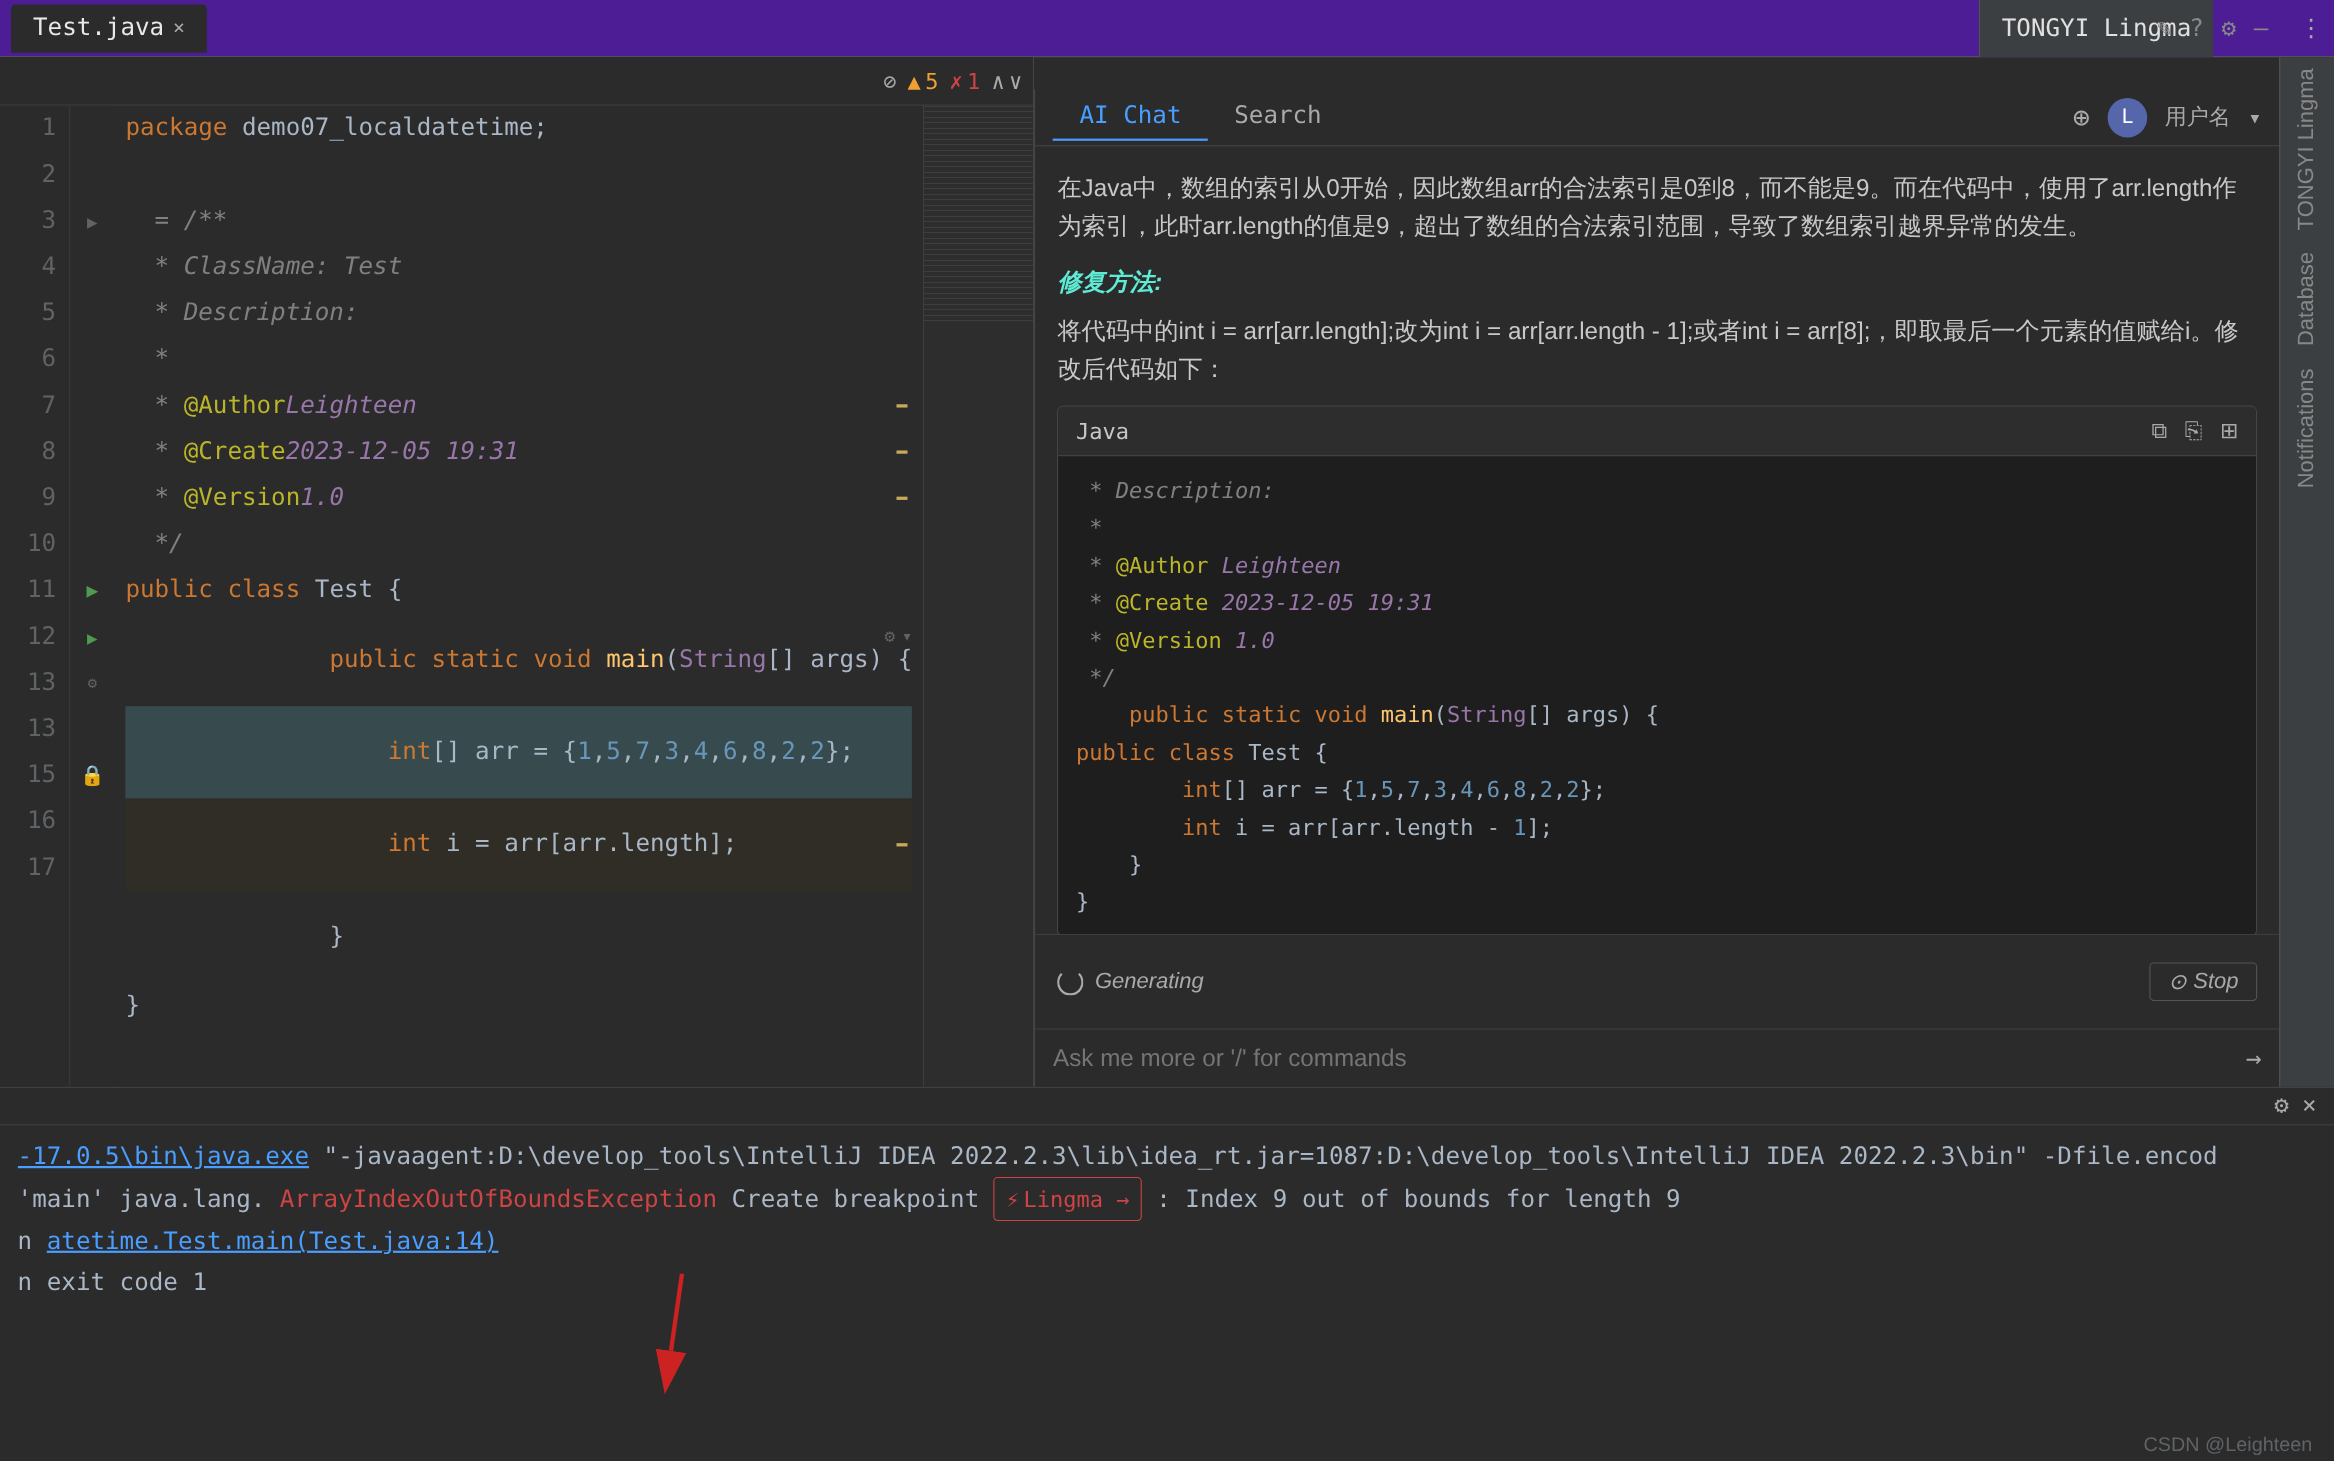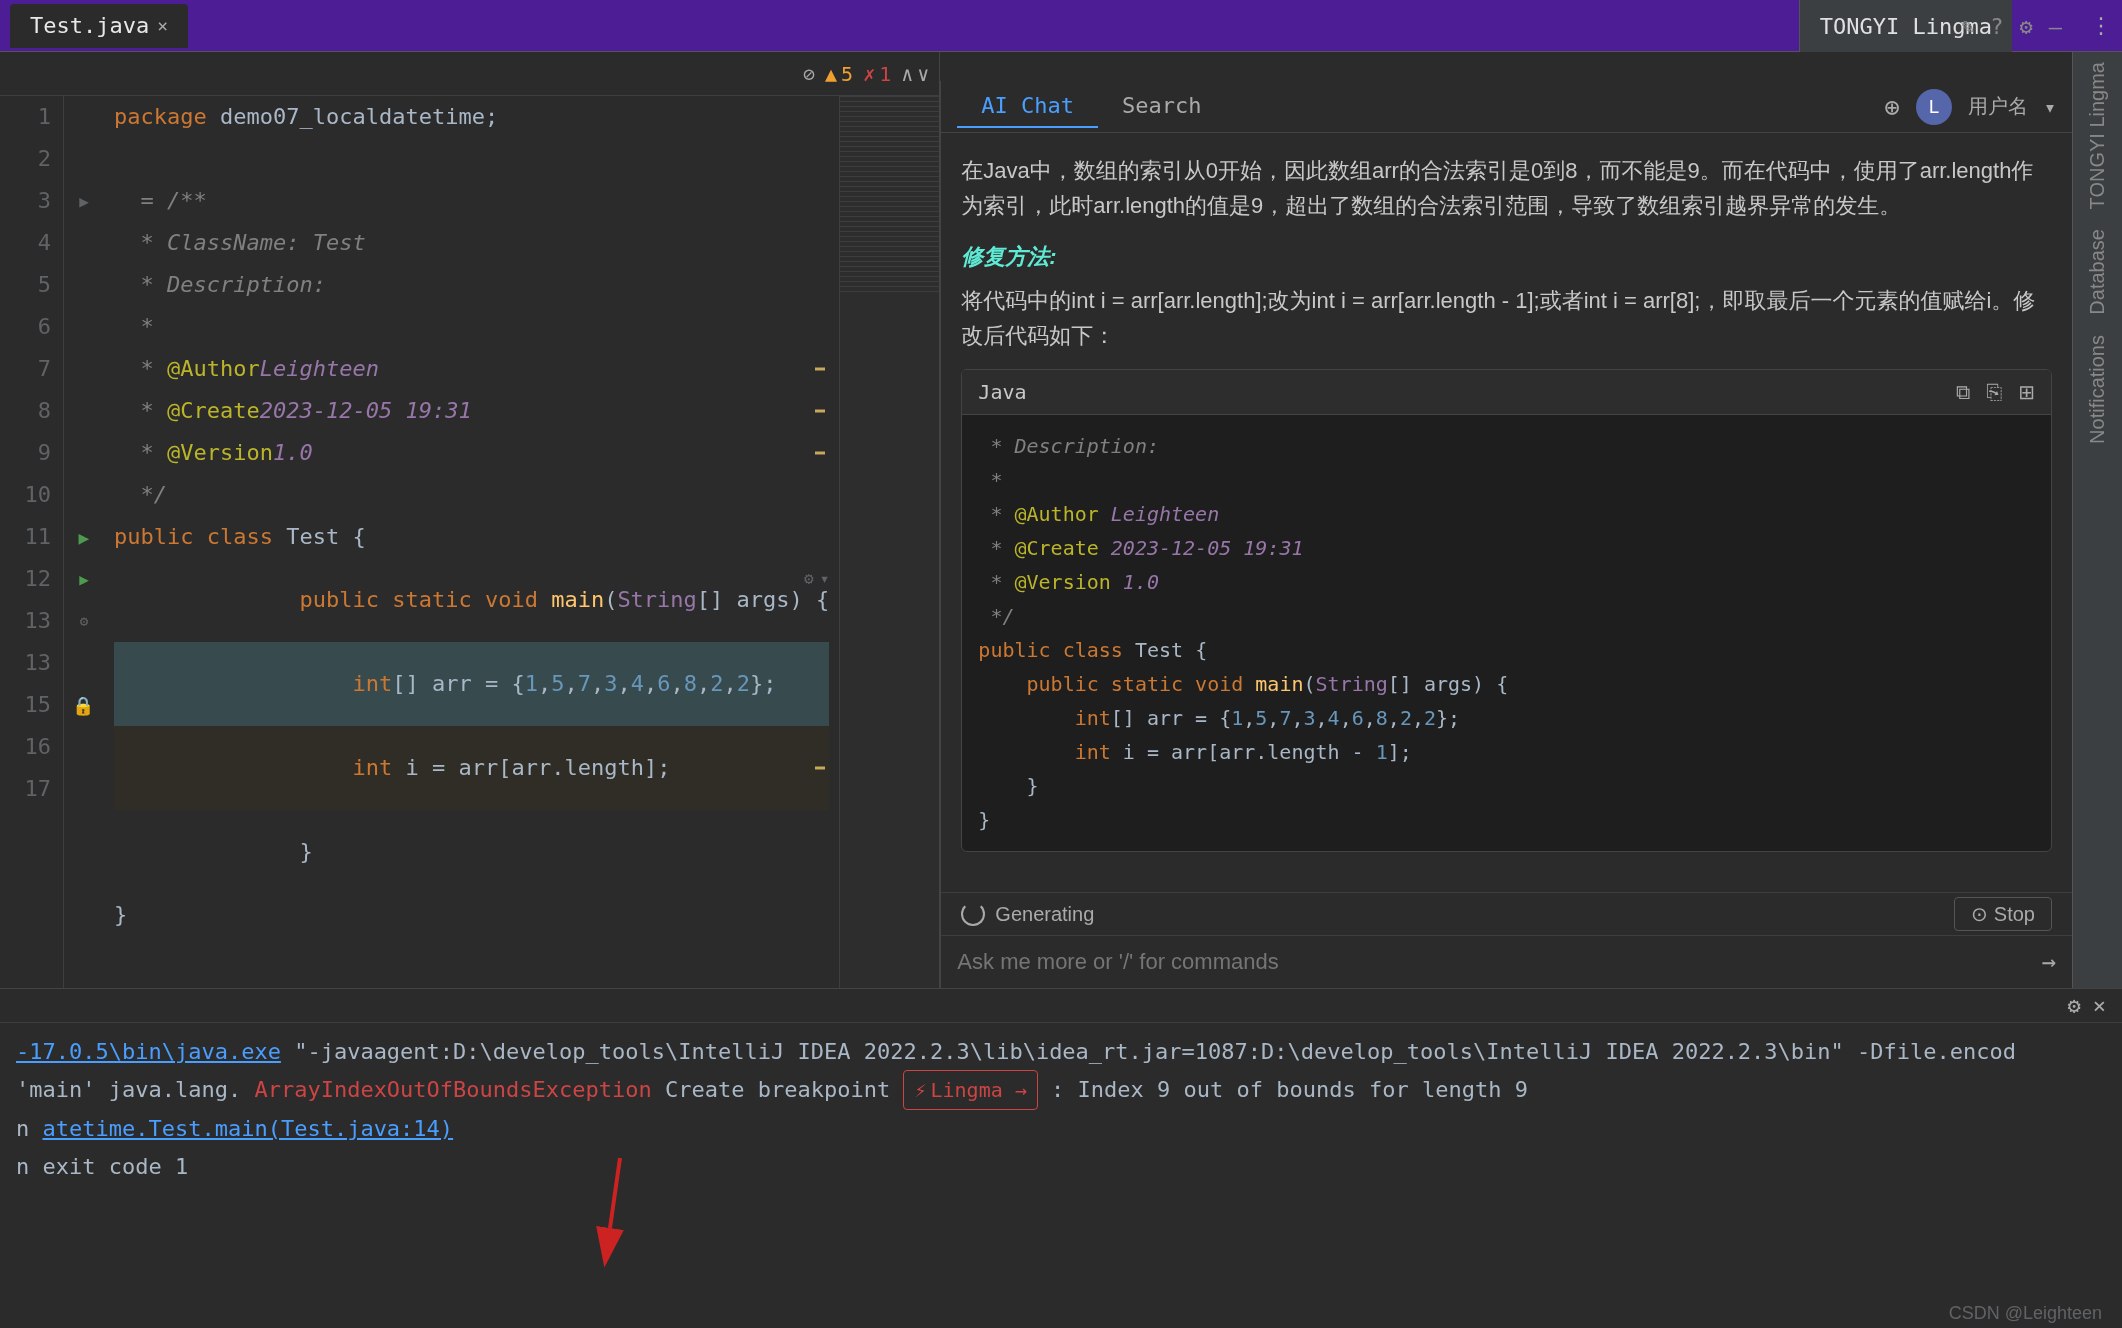--- a/index.html
+++ b/index.html
@@ -297,25 +297,26 @@
       padding: 14px 16px;
       font-family: 'Consolas', monospace;
       font-size: 20px;
       line-height: 1.7;
     }
 
     .generating-bar {
       display: flex;
       align-items: center;
       gap: 10px;
-      padding: 4px 20px;
+      padding: 25px 20px;
       border-top: 1px solid #3c3f41;
       color: #aaa;
       font-size: 20px;
       font-family: 'Microsoft YaHei', sans-serif;
+      font-style: italic;
     }
     .generating-icon {
       width: 24px;
       height: 24px;
       border: 2px solid #aaa;
       border-top-color: transparent;
       border-radius: 50%;
       animation: spin 1s linear infinite;
       display: inline-block;
     }
@@ -663,22 +664,22 @@
             <span class="code-block-action">⊞</span>
           </div>
         </div>
         <div class="code-block-body">
           <div><span class="comment">&nbsp;* Description:</span></div>
           <div><span class="comment">&nbsp;*</span></div>
           <div><span class="comment">&nbsp;* </span><span class="annotation">@Author</span> <span style="color:#9876aa; font-style:italic;">Leighteen</span></div>
           <div><span class="comment">&nbsp;* </span><span class="annotation">@Create</span> <span style="color:#9876aa; font-style:italic;">2023-12-05 19:31</span></div>
           <div><span class="comment">&nbsp;* </span><span class="annotation">@Version</span> <span style="color:#9876aa; font-style:italic;">1.0</span></div>
           <div><span class="comment">&nbsp;*/</span></div>
+          <div>&nbsp;&nbsp;&nbsp;&nbsp;<span class="kw">public</span> <span class="kw">static</span> <span class="kw">void</span> <span class="fn">main</span>(<span class="param">String</span>[] args) {</div>
           <div><span class="kw">public</span> <span class="kw">class</span> <span>Test</span> <span>{</span></div>
-          <div>&nbsp;&nbsp;&nbsp;&nbsp;<span class="kw">public</span> <span class="kw">static</span> <span class="kw">void</span> <span class="fn">main</span>(<span class="param">String</span>[] args) {</div>
           <div>&nbsp;&nbsp;&nbsp;&nbsp;&nbsp;&nbsp;&nbsp;&nbsp;<span class="kw">int</span>[] arr = {<span class="num">1</span>,<span class="num">5</span>,<span class="num">7</span>,<span class="num">3</span>,<span class="num">4</span>,<span class="num">6</span>,<span class="num">8</span>,<span class="num">2</span>,<span class="num">2</span>};</div>
           <div>&nbsp;&nbsp;&nbsp;&nbsp;&nbsp;&nbsp;&nbsp;&nbsp;<span class="kw">int</span> i = arr[arr.length - <span class="num">1</span>];</div>
           <div>&nbsp;&nbsp;&nbsp;&nbsp;}</div>
           <div>}</div>
         </div>
       </div>
     </div>
 
     <div class="generating-bar">
       <span class="generating-icon"></span>

